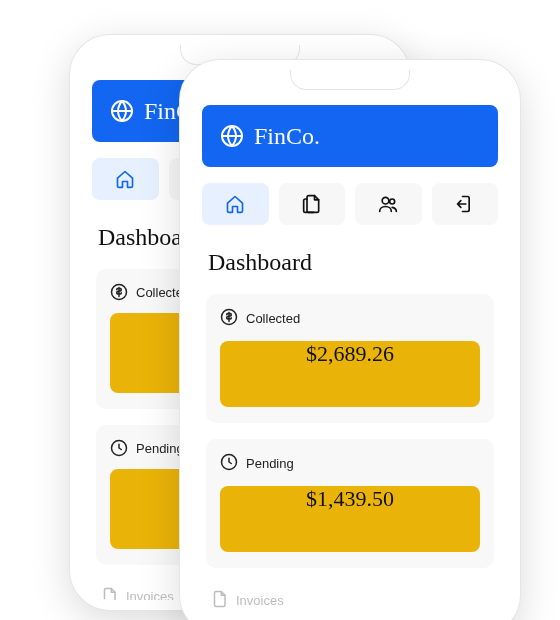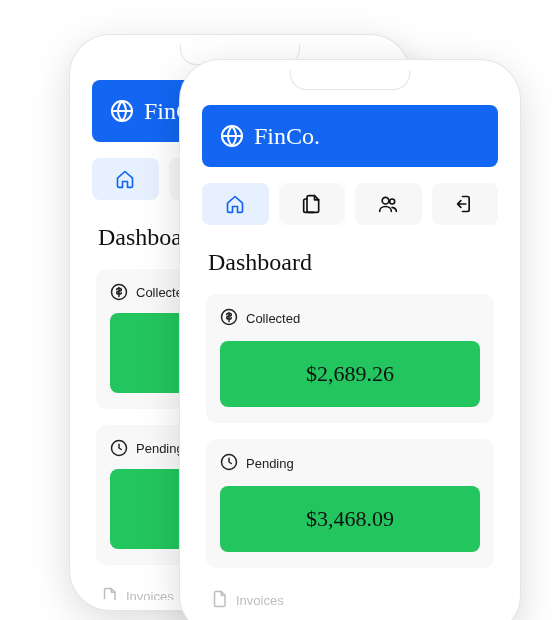--- a/index.html
+++ b/index.html
@@ -110,25 +110,25 @@
   .card-header {
     display: flex;
     align-items: center;
     gap: 8px;
     font-family: -apple-system, BlinkMacSystemFont, 'Segoe UI', sans-serif;
     font-size: 13px;
     color: #222;
     margin-bottom: 12px;
   }
   .card-body {
-    background: #22c55e;
+    background: #eab308;
     border-radius: 8px;
     height: 66px;
     display: flex;
-    align-items: center;
+    align-items: flex-start;
     justify-content: center;
   }
   .amount {
     font-size: 22px;
     color: #111;
   }
   .section-header {
     display: flex;
     align-items: center;
     gap: 8px;
@@ -286,21 +286,21 @@
         <div class="card-header">
           <span>
             <svg width="18" height="18" viewBox="0 0 24 24" stroke="#222">
                 <circle cx="12" cy="12" r="10"></circle>
                 <path d="M12 7v5l3 2"></path>
               </svg>
           </span>
           <span>Pending</span>
         </div>
         <div class="card-body">
-          <span class="amount">$3,468.09</span>
+          <span class="amount">$1,439.50</span>
         </div>
       </div>
 
       <div class="section-header">
         <span>
           <svg width="18" height="18" viewBox="0 0 24 24" stroke="#bdbdbd">
               <path d="M8 2h7l5 5v13a2 2 0 0 1-2 2H8a2 2 0 0 1-2-2V4a2 2 0 0 1 2-2z"></path>
               <path d="M15 2v5h5"></path>
             </svg>
         </span>

